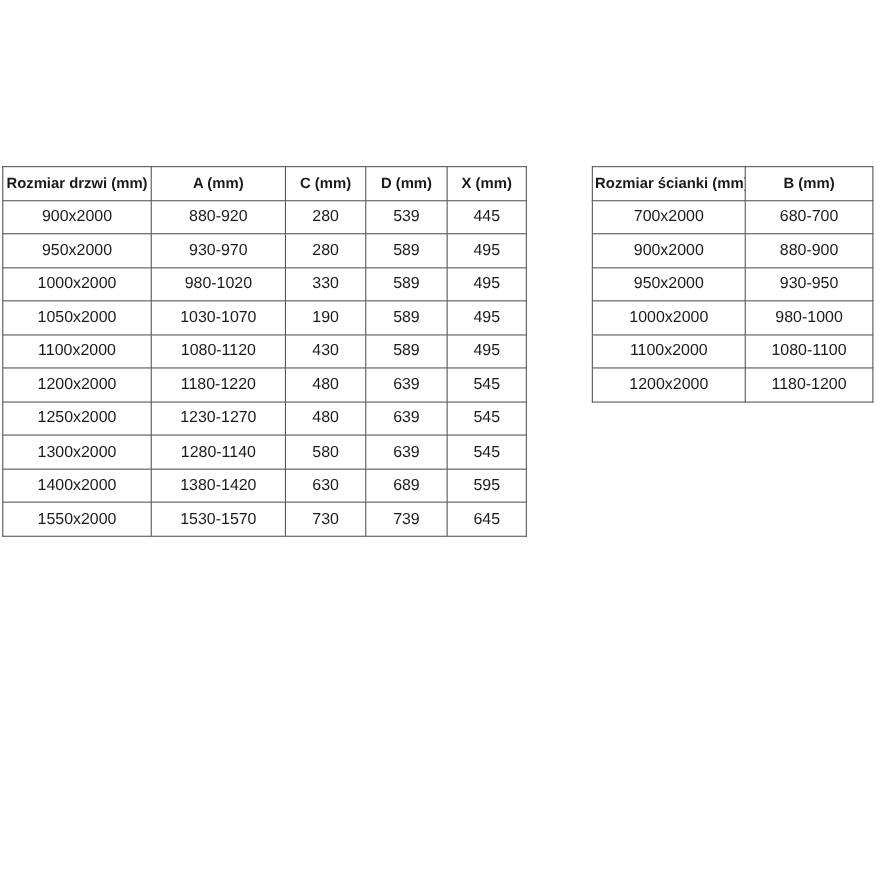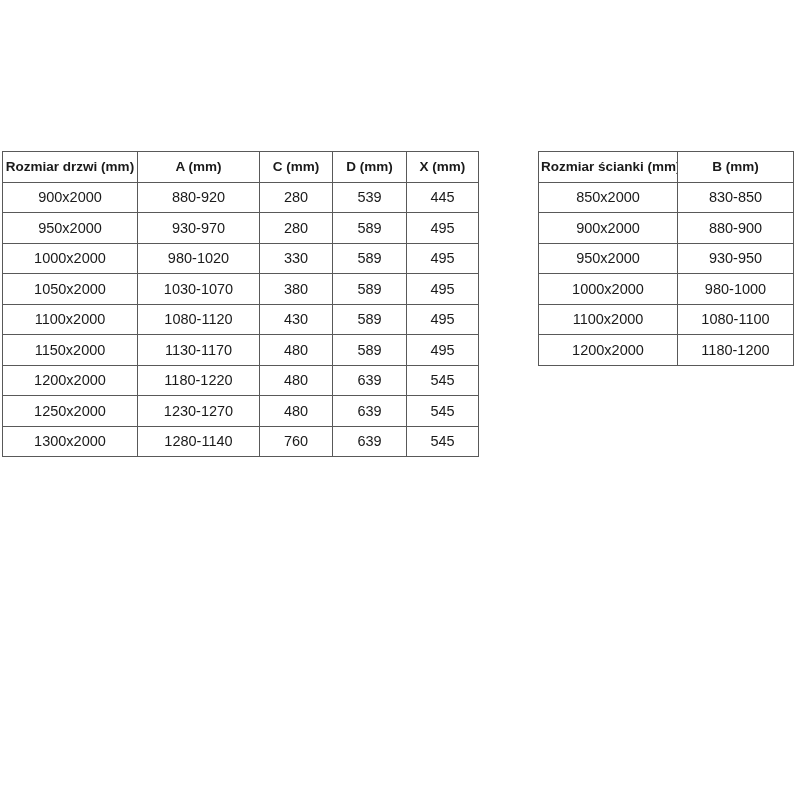--- a/index.html
+++ b/index.html
@@ -91,77 +91,84 @@
         <tr>
           <td>1000x2000</td>
           <td>980-1020</td>
           <td>330</td>
           <td>589</td>
           <td>495</td>
         </tr>
         <tr>
           <td>1050x2000</td>
           <td>1030-1070</td>
-          <td>380</td>
+          <td>190</td>
           <td>589</td>
           <td>495</td>
         </tr>
         <tr>
           <td>1100x2000</td>
           <td>1080-1120</td>
           <td>430</td>
-          <td>589</td>
-          <td>495</td>
-        </tr>
-        <tr>
-          <td>1150x2000</td>
-          <td>1130-1170</td>
-          <td>480</td>
           <td>589</td>
           <td>495</td>
         </tr>
         <tr>
           <td>1200x2000</td>
           <td>1180-1220</td>
           <td>480</td>
           <td>639</td>
           <td>545</td>
         </tr>
         <tr>
           <td>1250x2000</td>
           <td>1230-1270</td>
           <td>480</td>
           <td>639</td>
           <td>545</td>
         </tr>
         <tr>
           <td>1300x2000</td>
           <td>1280-1140</td>
-          <td>760</td>
+          <td>580</td>
           <td>639</td>
           <td>545</td>
+        </tr>
+        <tr>
+          <td>1400x2000</td>
+          <td>1380-1420</td>
+          <td>630</td>
+          <td>689</td>
+          <td>595</td>
+        </tr>
+        <tr>
+          <td>1550x2000</td>
+          <td>1530-1570</td>
+          <td>730</td>
+          <td>739</td>
+          <td>645</td>
         </tr>
       </tbody>
   </table>
 
   <table id="wall-table" class="spec-table">
     <colgroup>
         <col style="width: 139px;">
         <col style="width: 116px;">
       </colgroup>
     <thead>
       <tr>
           <th>Rozmiar ścianki (mm)</th>
           <th>B (mm)</th>
         </tr>
     </thead>
     <tbody>
         <tr>
-          <td>850x2000</td>
-          <td>830-850</td>
+          <td>700x2000</td>
+          <td>680-700</td>
         </tr>
         <tr>
           <td>900x2000</td>
           <td>880-900</td>
         </tr>
         <tr>
           <td>950x2000</td>
           <td>930-950</td>
         </tr>
         <tr>

